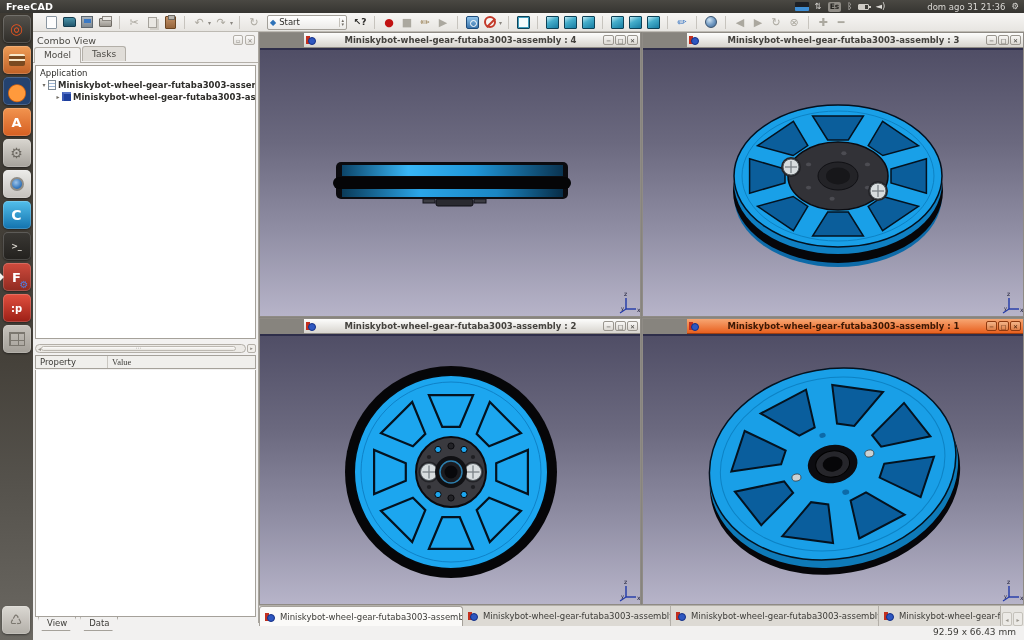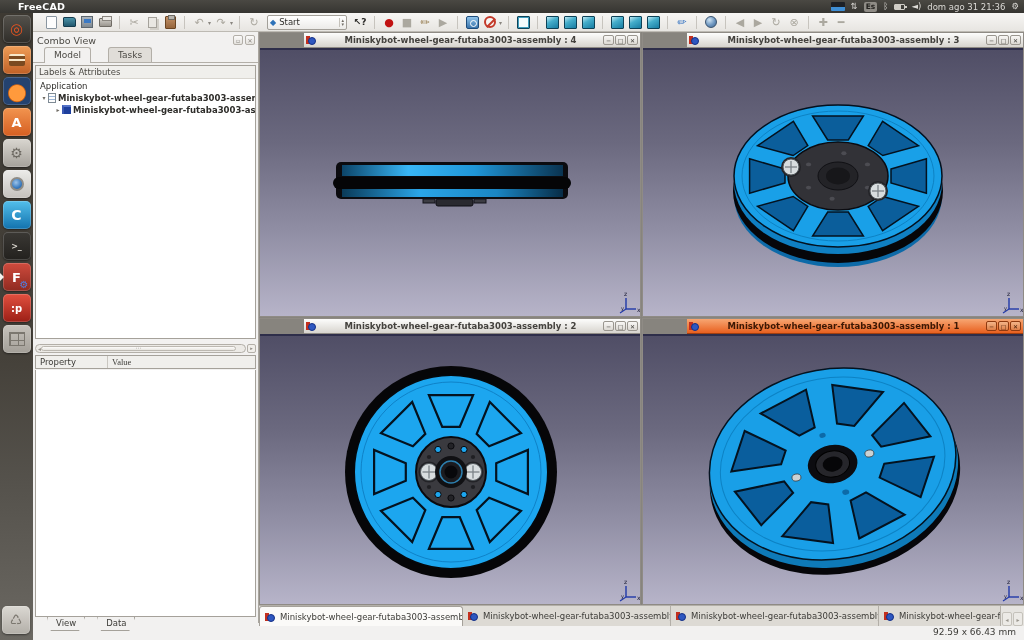--- a/index.html
+++ b/index.html
@@ -2,29 +2,29 @@
 <html><head>
 <meta charset="utf-8">
 <style>
   html,body{margin:0;padding:0;width:1024px;height:640px;overflow:hidden;
     font-family:"DejaVu Sans","Liberation Sans",sans-serif;background:#f2f1f0;position:relative;}
   *{box-sizing:border-box;}
 
   
   .top-panel{position:absolute;left:0;top:0;width:1024px;height:13px;background:linear-gradient(#4a4843,#363531);
     color:#fff;display:flex;align-items:center;z-index:50;}
-  .tp-title{font-size:9.5px;font-weight:bold;margin-left:18px;letter-spacing:.2px;}
+  .tp-title{font-size:9.5px;font-weight:bold;margin-left:6px;letter-spacing:.2px;}
   .tray{margin-left:auto;display:flex;align-items:center;gap:6px;margin-right:5px;color:#dcdad6;font-size:8.5px;}
   .net-mon{width:14px;height:9px;background:#1d2026;border-radius:1px;
     background-image:linear-gradient(180deg,transparent 55%,#3f8fd6 55%);}
   .tray-glyph{font-size:8.5px;line-height:1;}
   .kb-badge{background:#8f8c86;color:#23221f;font-size:7.5px;font-weight:bold;padding:0 2px;border-radius:2px;line-height:10px;}
   .battery{width:11px;height:6px;border:1px solid #cfccc6;border-radius:1px;position:relative;background:linear-gradient(90deg,#cfccc6 70%,transparent 70%);}
   .battery::after{content:"";position:absolute;right:-3px;top:1px;width:2px;height:2px;background:#cfccc6;}
-  .clock{font-size:8.5px;}
+  .clock{font-size:8.5px;margin-left:36px;}
 
   
   .launcher{position:absolute;left:0;top:13px;width:33px;height:627px;z-index:40;
     background:linear-gradient(180deg,#3e3a33 0%,#45413a 55%,#55524c 75%,#6b6862 100%);}
   .li{width:28px;height:28px;margin:2px auto 3px;border-radius:5px;display:flex;align-items:center;justify-content:center;
     font-weight:bold;color:#fff;box-shadow:inset 0 0 0 1px rgba(255,255,255,.18),0 1px 2px rgba(0,0,0,.45);position:relative;font-size:11px;}
   .li-dash{background:linear-gradient(#55524c,#2f2d29);color:#e95420;font-size:15px;}
   .li-files{background:linear-gradient(#ef9d57,#c06127);}
   .li-files .drawer{width:16px;height:12px;background:#7a4a20;border-radius:2px;background-image:linear-gradient(#f7e7c8 2px,transparent 2px,transparent 5px,#f7e7c8 5px,#f7e7c8 7px,transparent 7px);}
   .li-firefox{background:radial-gradient(circle at 50% 58%,#ff9a3c 0 36%,#e06a10 39%,#24426f 44%),linear-gradient(#2c4e82,#14233f);}
@@ -71,42 +71,42 @@
   .i-globe{width:12px;height:12px;border-radius:50%;background:radial-gradient(circle at 35% 30%,#cfe3f2,#6d96c0 55%,#41648c);border:1px solid #39536f;}
   .i-measure{color:#2f6fc0;transform:rotate(-8deg);font-size:11px;}
   .dd{font-size:6px;color:#8a8680;margin-left:-1px;}
 
   
   .panel{position:absolute;left:33px;top:32px;width:226px;height:591px;background:#f2f1f0;border-right:1px solid #a9a59e;z-index:20;}
   .p-title{height:14px;display:flex;align-items:center;padding:2px 3px 0 4px;font-size:9.5px;color:#4c4a45;}
   .p-btns{margin-left:auto;display:flex;gap:2px;}
   .p-btn{width:10px;height:10px;border:1px solid #b3afa8;border-radius:2px;background:linear-gradient(#fbfaf9,#e4e2dd);
     font-size:6px;color:#8a8680;display:flex;align-items:center;justify-content:center;}
-  .p-tabs{height:17px;display:flex;align-items:center;padding-left:11px;gap:17px;border-bottom:1px solid #b3afa8;}
+  .p-tabs{height:17px;display:flex;align-items:flex-start;padding-left:1px;gap:1px;border-bottom:1px solid #b3afa8;}
   .p-tab{font-size:9px;color:#4c4a45;padding:2px 9px 2px;border:1px solid #b3afa8;border-bottom:none;border-radius:3px 3px 0 0;background:#e0ddd8;}
   .p-tab.active{background:#f2f1f0;position:relative;top:1px;padding-bottom:3px;}
   .tree-box{position:absolute;left:2px;top:33px;width:221px;height:274px;background:#fff;border:1px solid #a5a19a;overflow:hidden;}
   .tree-head{height:13px;background:#f0efec;border-bottom:1px solid #d8d5cf;font-size:8.5px;color:#4c4a45;display:flex;align-items:center;padding-left:3px;}
   .tree-row{display:flex;align-items:center;height:11px;font-size:8.5px;color:#2e2d2a;white-space:nowrap;overflow:hidden;margin-top:1px;}
   .tw{width:8px;flex:none;font-size:6px;color:#6f6b64;text-align:center;}
   .ico-doc{width:8px;height:10px;background:#fdfdfd;border:1px solid #7e8a94;flex:none;margin-right:2px;
     background-image:linear-gradient(transparent 2px,#9db6d6 2px,#9db6d6 3px,transparent 3px,transparent 5px,#9db6d6 5px,#9db6d6 6px,transparent 6px);}
   .ico-cube{width:9px;height:9px;background:#1e3f9d;border-top:2px solid #5573c8;border-left:2px solid #3b59b4;flex:none;margin-right:2px;}
   .b{font-weight:bold;}
   .hscroll{position:absolute;left:2px;top:311px;width:221px;height:10px;display:flex;align-items:center;}
   .hs-track{flex:1;height:9px;border:1px solid #b3afa8;border-radius:5px;background:#eceae6;position:relative;display:flex;align-items:center;}
   .hs-thumb{position:absolute;left:5px;right:9px;top:1px;bottom:1px;border-radius:4px;background:linear-gradient(#fcfbfa,#e8e6e1);border:1px solid #bcb8b1;
     display:flex;align-items:center;justify-content:center;font-size:6px;color:#9a968f;line-height:0;}
   .hs-cap{font-size:6px;color:#9a968f;padding:0 2px;}
   .hs-btn{width:9px;height:9px;margin-left:1px;border:1px solid #b3afa8;border-radius:2px;background:#f0eeea;font-size:5px;color:#8a8680;display:flex;align-items:center;justify-content:center;}
   .prop-head{position:absolute;left:2px;top:323px;width:221px;height:14px;display:flex;background:#f0efec;border:1px solid #a5a19a;font-size:8.5px;color:#3c3b37;}
   .prop-head .c1{width:72px;border-right:1px solid #c9c6c0;display:flex;align-items:center;padding-left:4px;}
   .prop-head .c2{flex:1;display:flex;align-items:center;padding-left:4px;font-family:Liberation Serif, serif;}
   .prop-body{position:absolute;left:2px;top:338px;width:221px;height:247px;background:#fff;border:1px solid #a5a19a;border-top:none;}
-  .vd-tabs{position:absolute;left:14px;top:585px;display:flex;gap:12px;}
+  .vd-tabs{position:absolute;left:5px;top:585px;display:flex;gap:4px;}
   .vd-tab{font-size:8.5px;color:#3c3b37;background:#f2f1f0;border:1px solid #a5a19a;border-top:none;padding:1px 8px 2px;
     clip-path:polygon(0 0,100% 0,84% 100%,10% 100%);min-width:36px;text-align:center;}
 
   
   .vparea{position:absolute;left:259px;top:32px;width:765px;height:573px;background:#87847e;z-index:10;}
   .vp{position:absolute;overflow:hidden;border:1px solid #8f8b85;padding-left:44px;}
   .vp0{left:0;top:0;width:382px;height:285px;}
   .vp1{left:383px;top:0;width:382px;height:285px;}
   .vp2{left:0;top:286px;width:382px;height:287px;}
   .vp3{left:383px;top:286px;width:382px;height:287px;}
@@ -291,21 +291,20 @@
     <span class="p-btns">
       <span class="p-btn">▫</span>
       <span class="p-btn">✕</span>
     </span>
   </div>
   <div class="p-tabs">
     <span class="p-tab active">Model</span>
     <span class="p-tab">Tasks</span>
   </div>
   <div class="tree-box">
-    <div class="tree-head">Labels &amp; Attributes</div>
     <div class="tree-row" style="padding-left:4px;">Application</div>
     <div class="tree-row" style="padding-left:4px;">
       <span class="tw">▾</span>
       <span class="ico-doc"></span>
       <span class="b">Miniskybot-wheel-gear-futaba3003-assembly</span>
     </div>
     <div class="tree-row" style="padding-left:18px;">
       <span class="tw">▸</span>
       <span class="ico-cube"></span>
       <span class="b">Miniskybot-wheel-gear-futaba3003-assembly-fina</span>

